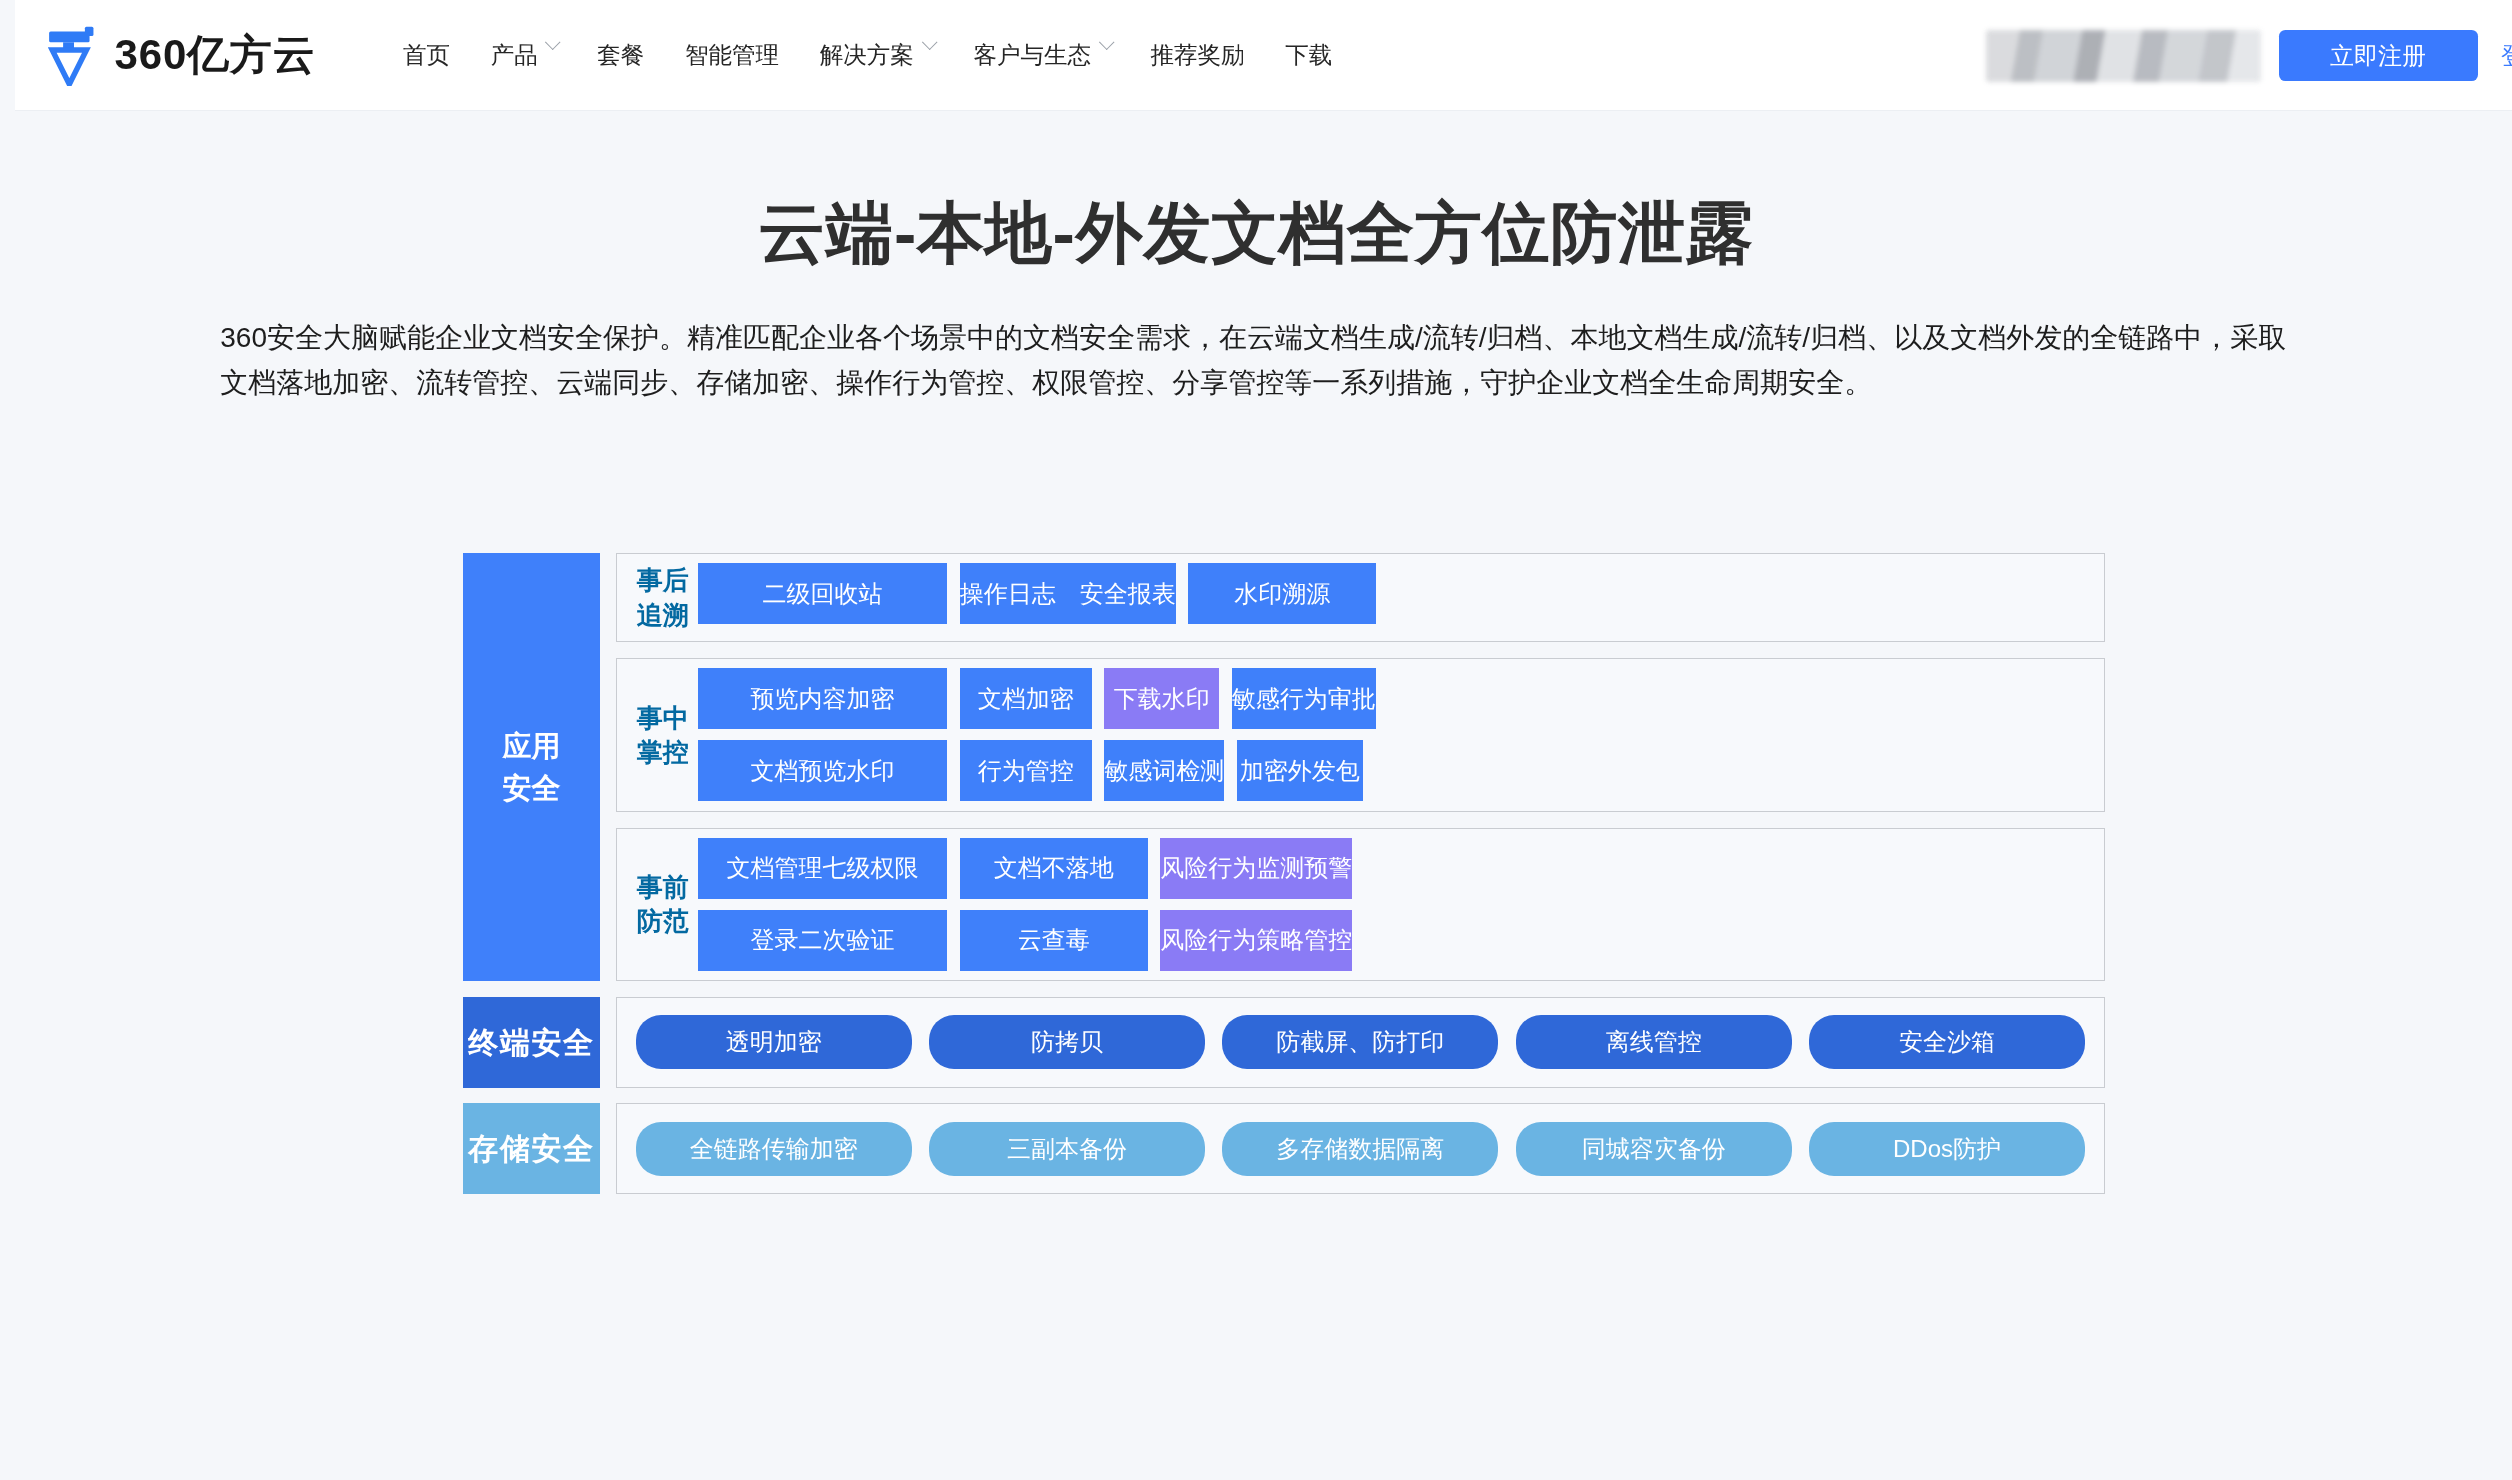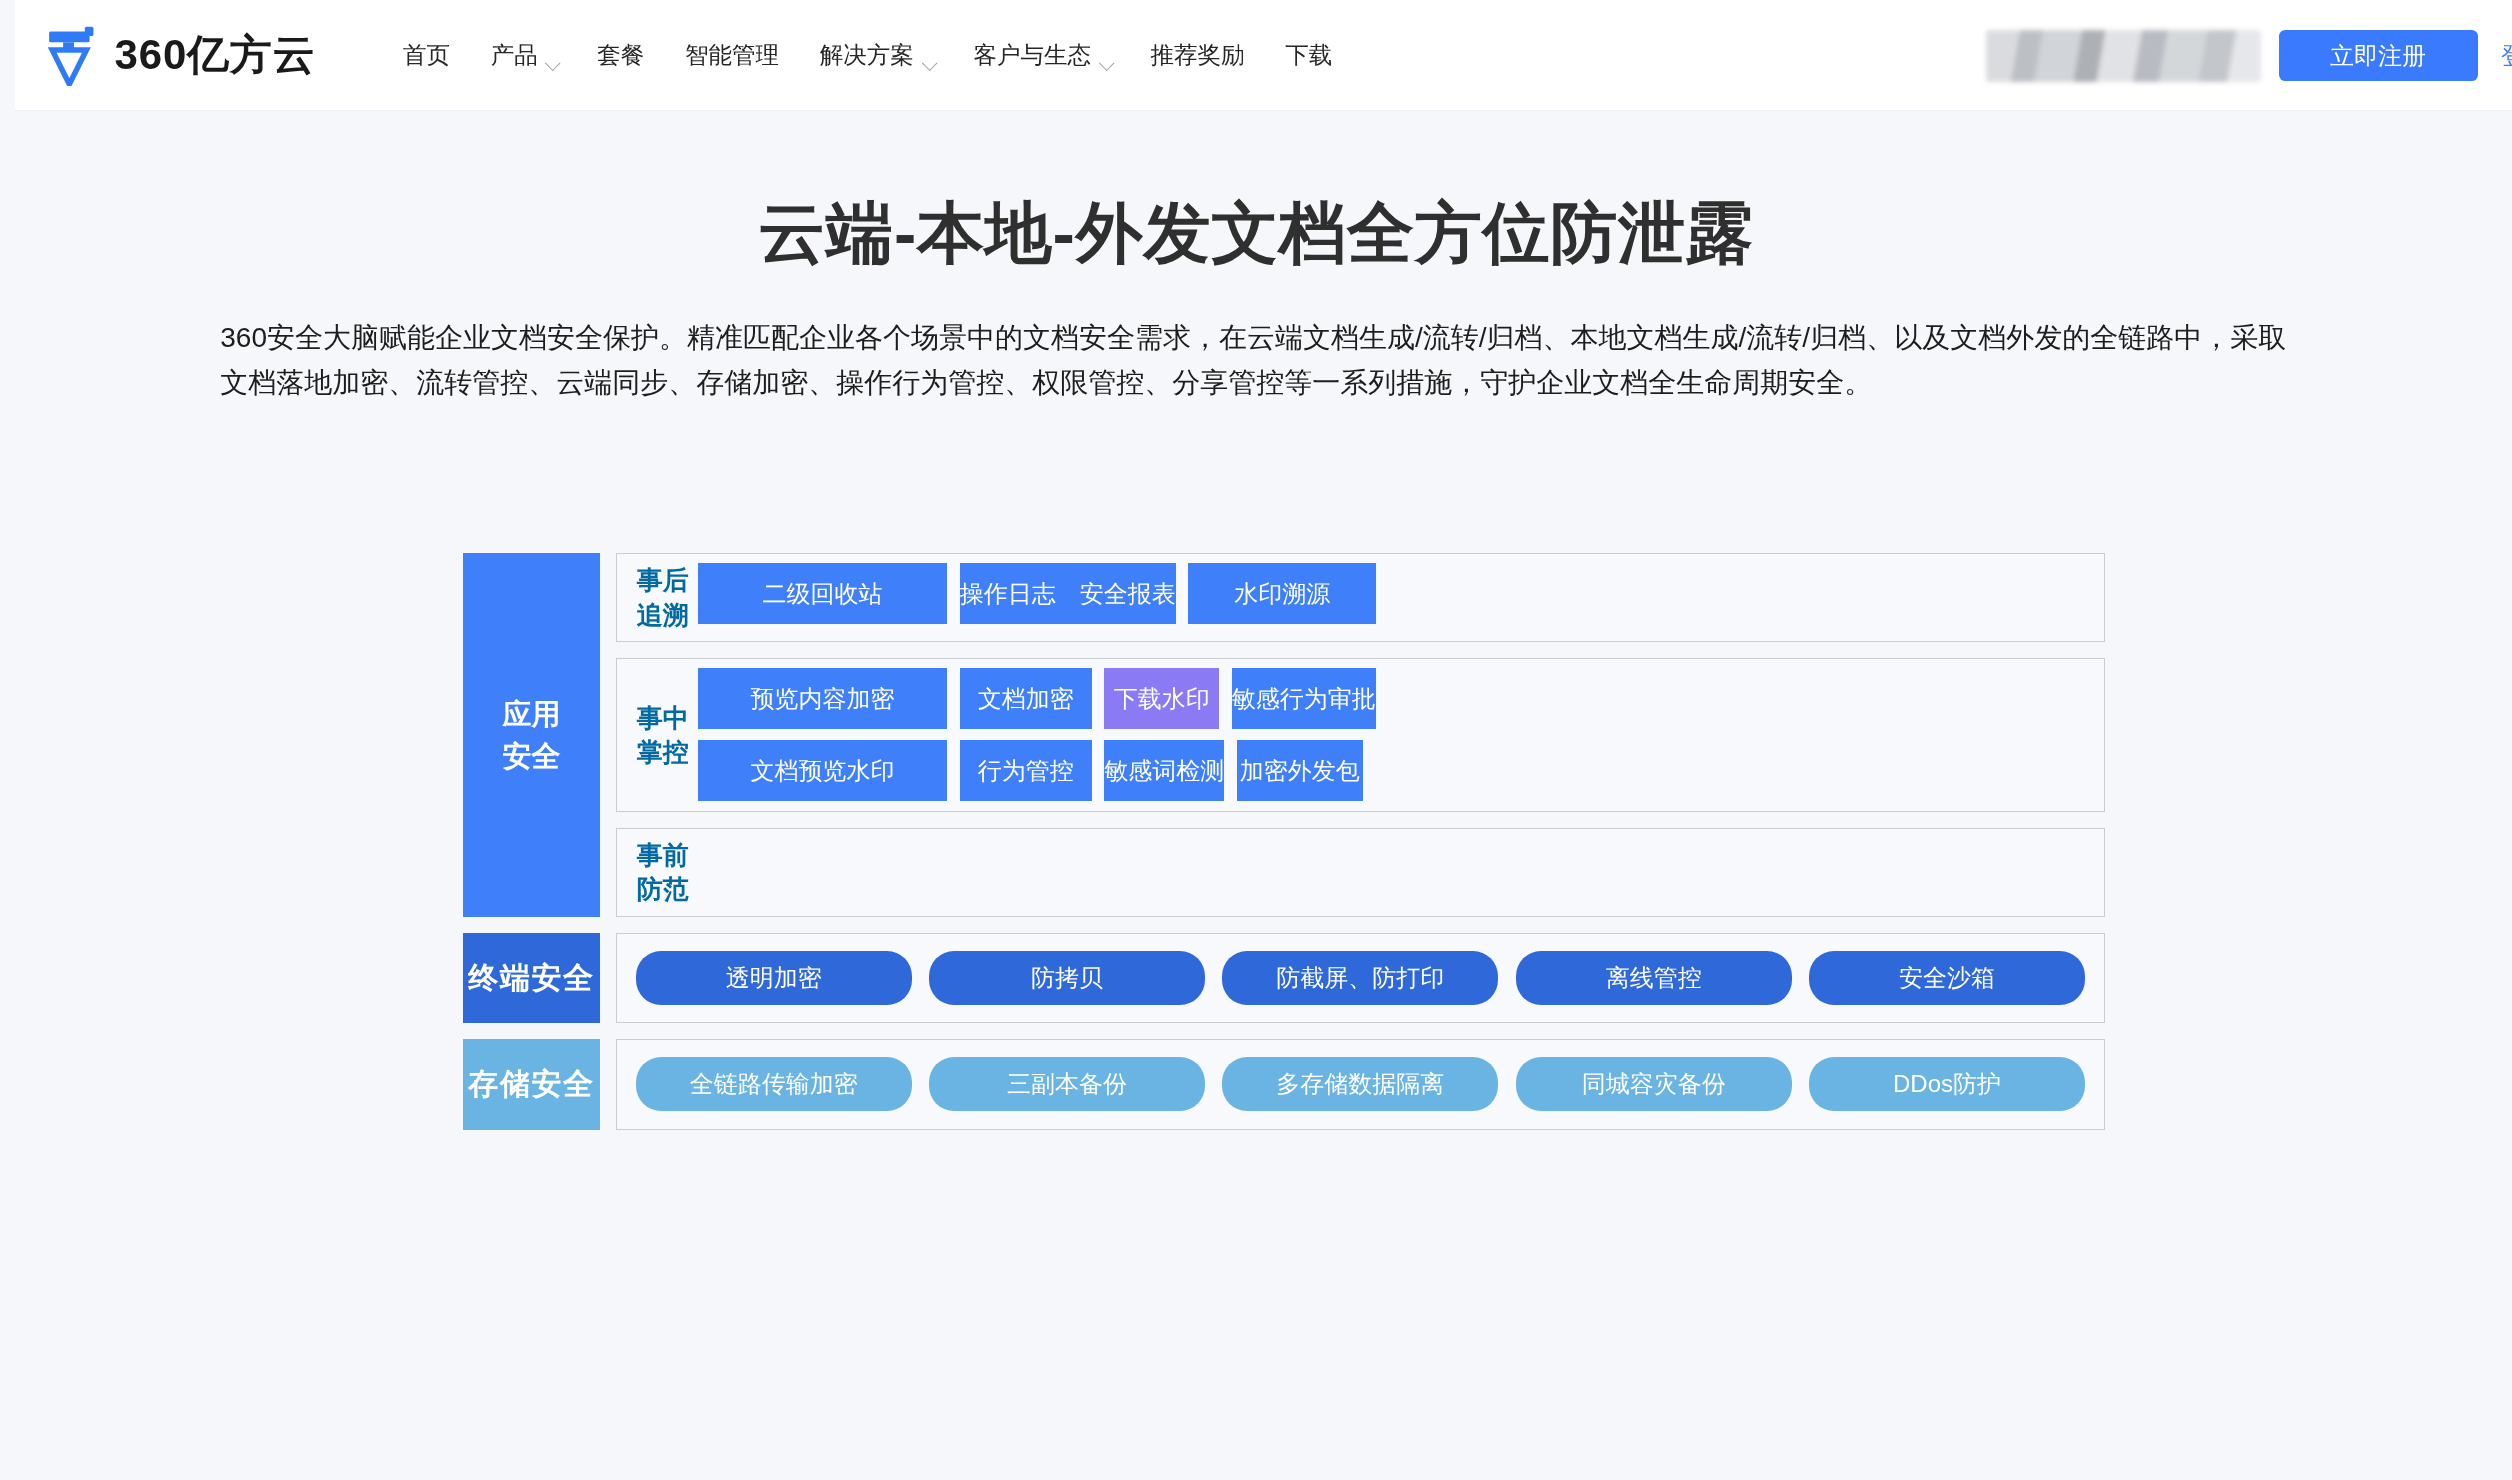--- a/index.html
+++ b/index.html
@@ -20,21 +20,21 @@
   .logo-wrap { display:flex; align-items:center; margin-left:31px; }
   .logo-mark { width:56px; height:61px; position:relative; }
   .logo-mark svg { display:block; }
   .logo-text {
     margin-left:12.6px; font-size:42px; font-weight:700; letter-spacing:0.8px;
     color:#1a1a1a; line-height:1; white-space:nowrap;
   }
 
   .nav { display:flex; align-items:center; margin-left:67px; }
   .nav-item {
-    position:relative; display:flex; align-items:flex-end;
+    position:relative; display:flex; align-items:flex-start;
     font-size:23.5px; color:#262626; padding:0 20.4px; white-space:nowrap;
     cursor:pointer;
     font-family:Liberation Mono, monospace;
   }
   .caret {
     display:inline-block; margin-left:7.8px; width:11px; height:11px;
     border-right:1.6px solid #9aa0a8; border-bottom:1.6px solid #9aa0a8;
     transform:rotate(45deg) translateY(-3.1px);
   }
 
@@ -255,20 +255,32 @@
           </div>
         </div>
 
         <div class="panel">
           <div class="panel-label">
             <span>
               <span>事前</span><br>
               <span>防范</span>
             </span>
           </div>
+          <div class="panel-grid">
+            <div class="tile-row r-pre3">
+              <div class="tile">文档管理七级权限</div>
+              <div class="tile">文档不落地</div>
+              <div class="tile purple">风险行为监测预警</div>
+            </div>
+            <div class="tile-row r-pre3">
+              <div class="tile">登录二次验证</div>
+              <div class="tile">云查毒</div>
+              <div class="tile purple">风险行为策略管控</div>
+            </div>
+          </div>
         </div>
 
       </div>
     </div>
 
     <div class="band band-term">
       <div class="side-label side-term">终端安全</div>
       <div class="band-body">
         <div class="flat-panel">
           <div class="tile mid">透明加密</div>

